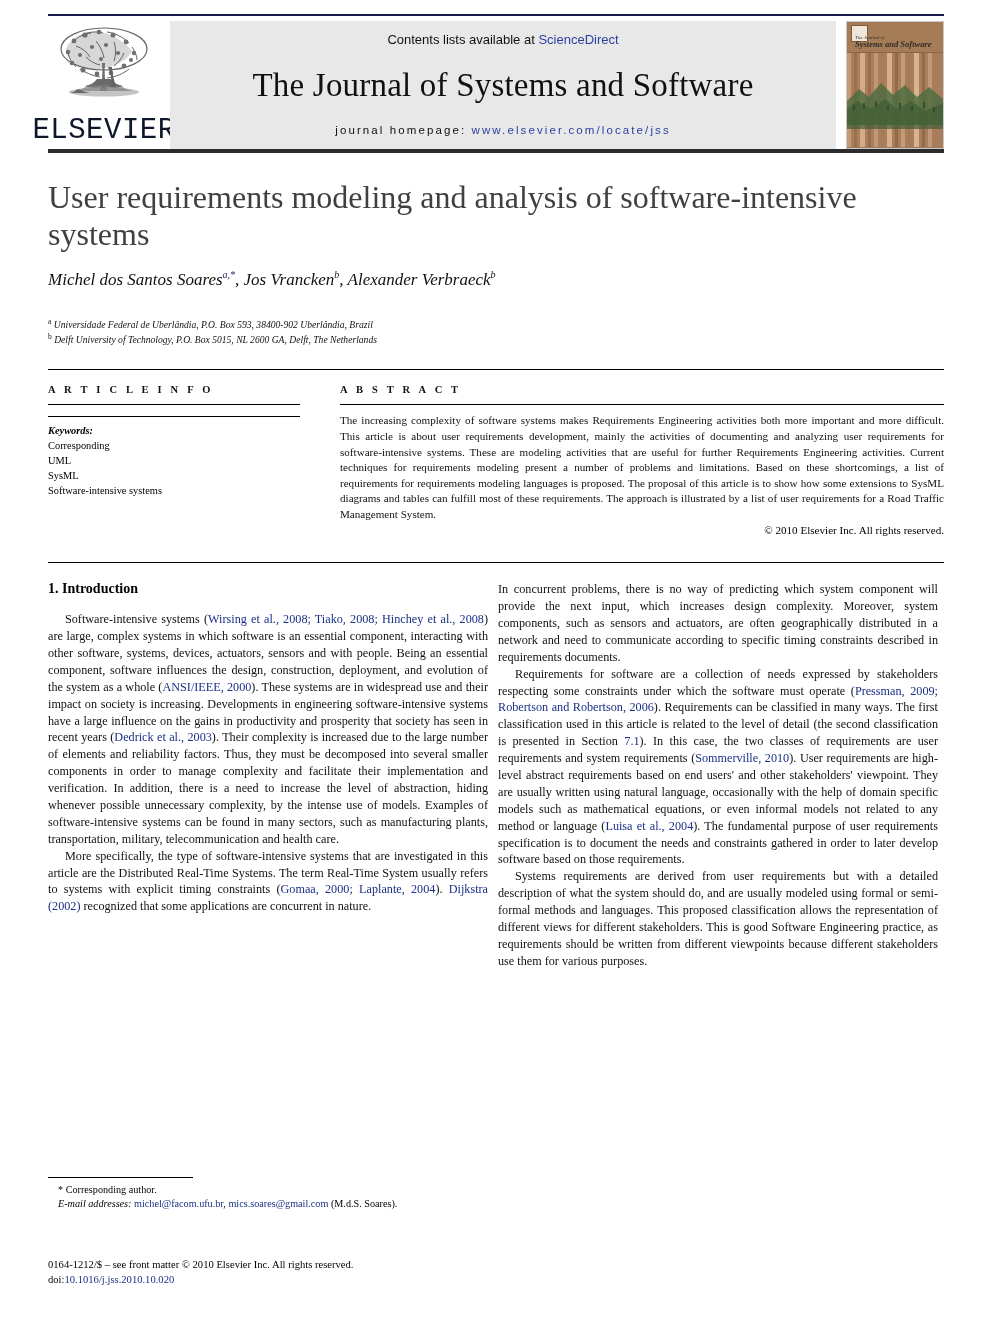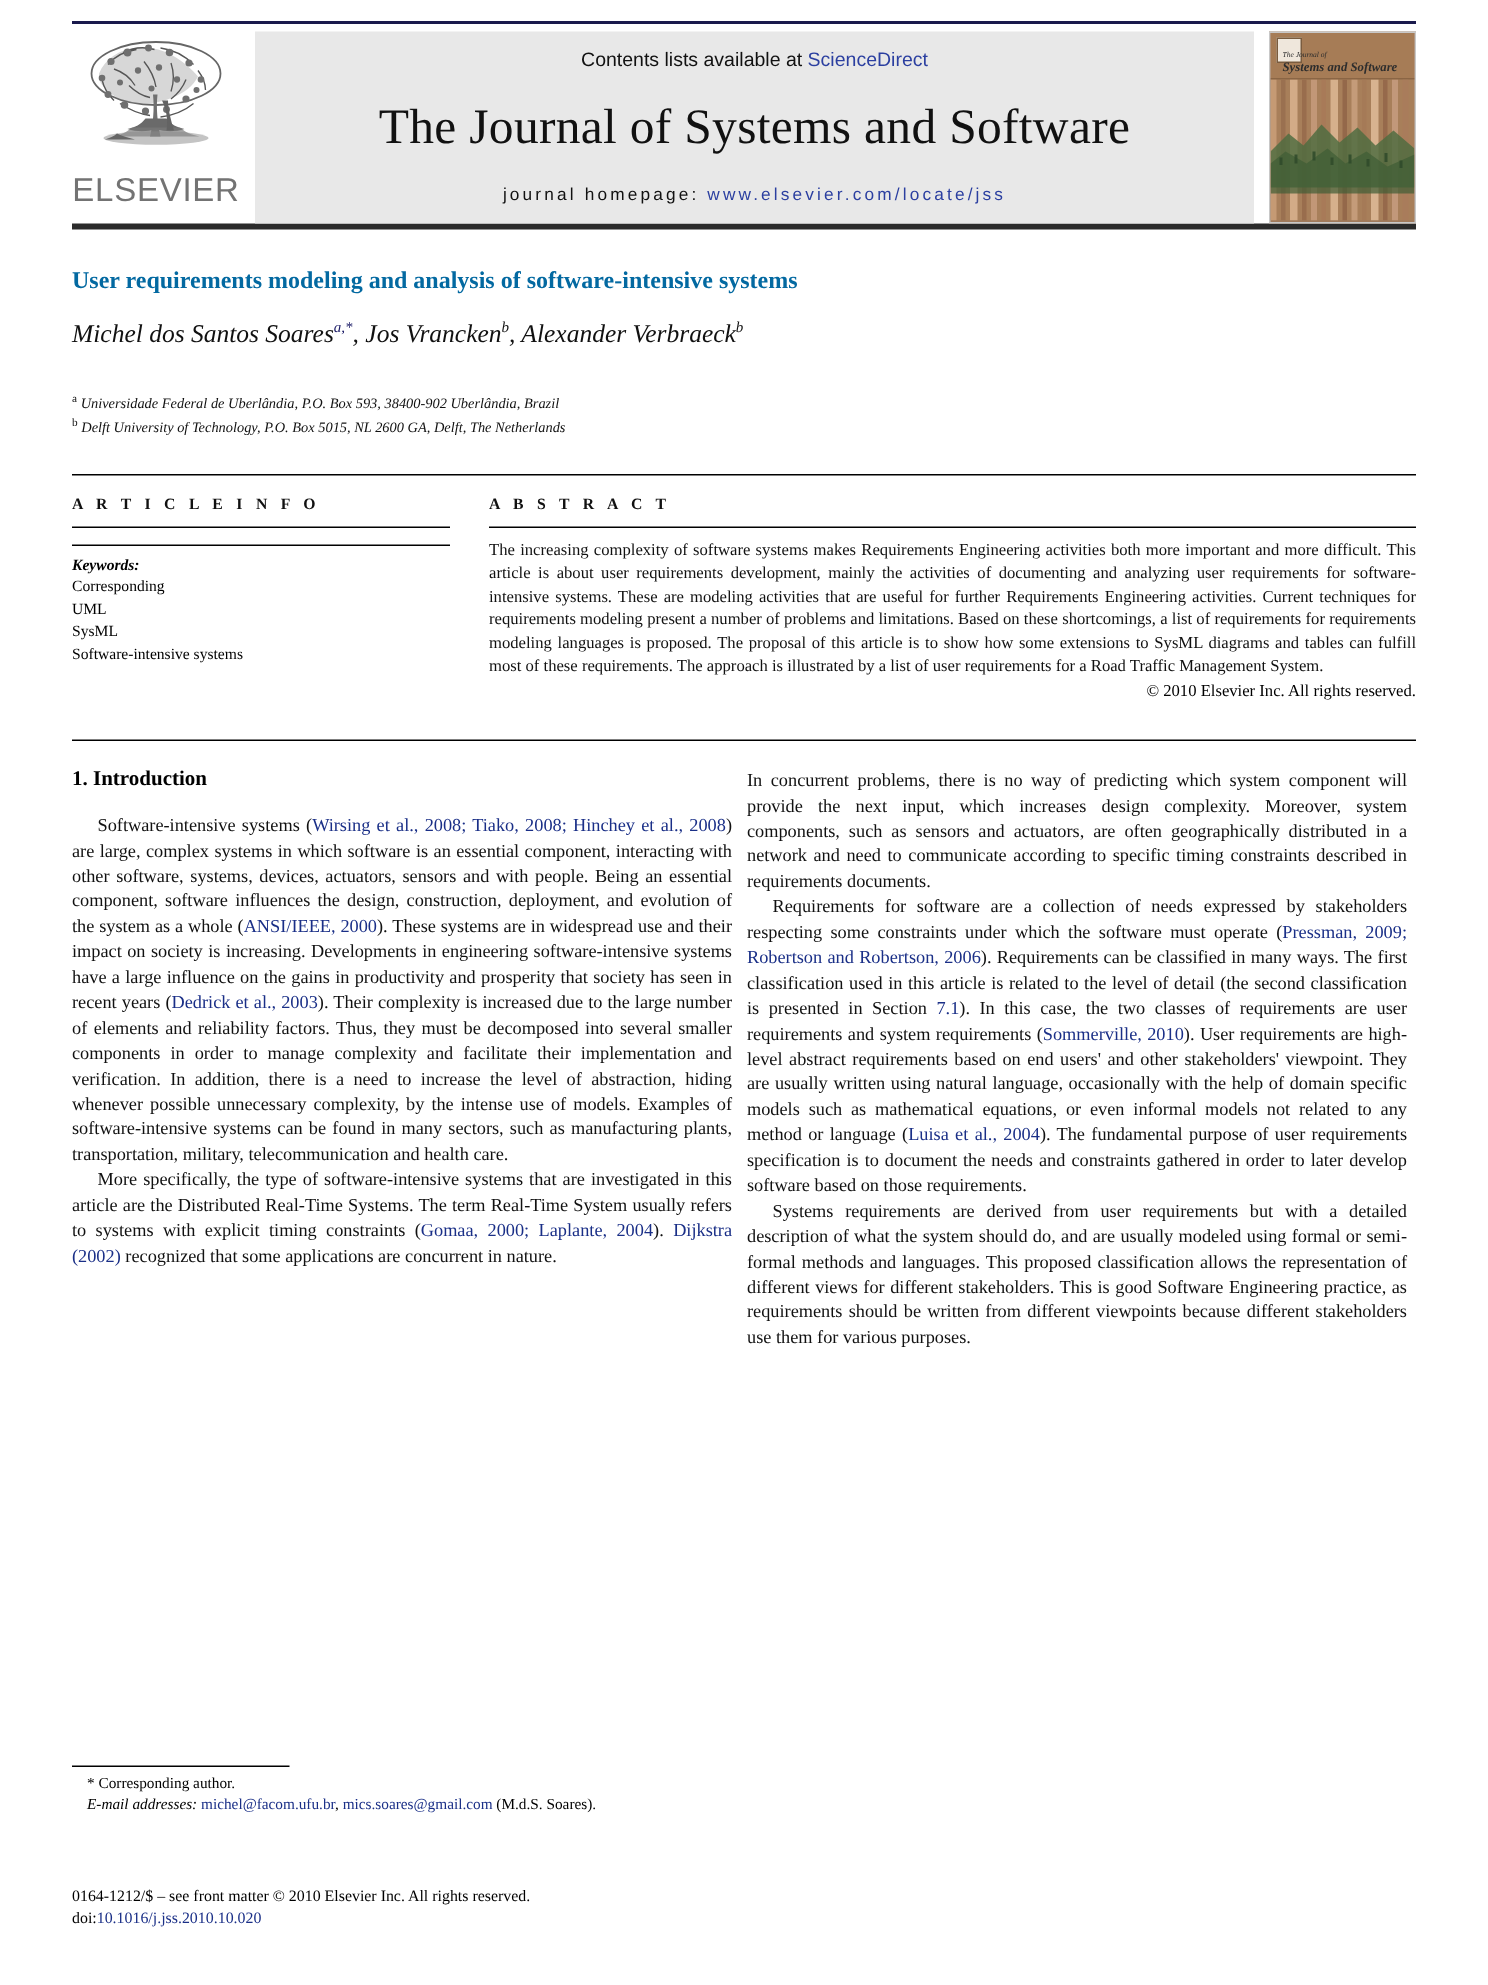--- a/index.html
+++ b/index.html
@@ -46,24 +46,24 @@
     width: 112px;
     flex: 0 0 112px;
     display: flex;
     flex-direction: column;
     align-items: center;
     justify-content: flex-start;
     padding-top: 2px;
   }
   .tree-svg { display:block; }
   .elsevier-word {
-    font-family: Liberation Sans, sans-serif;
-    font-size: 22px;
+    font-family: Liberation Mono, monospace;
+    font-size: 29px;
     letter-spacing: 0.5px;
-    color: #737373;
+    color: #0f172a;
     font-weight: normal;
     line-height: 1;
     margin-top: 1px;
   }
   .banner {
     flex: 1 1 auto;
     background: #e8e8e8;
     margin-left: 10px;
     margin-right: 10px;
     display: flex;
@@ -132,23 +132,23 @@
   .cover-body { position: absolute; top: 31px; left:0; right:0; bottom:0; }
   .masthead-bottom-rule {
     margin: 0 48px;
     border-bottom: 4px solid #2b2b2b;
   }
 
   
   .title-block { margin: 26px 48px 0 48px; }
   .art-title {
     font-family: "Liberation Serif", serif;
-    font-size: 16px;
-    font-weight: bold;
-    color: #0369a1;
+    font-size: 32px;
+    font-weight: normal;
+    color: #404040;
     line-height: 1.15;
     margin: 0 0 16px 0;
   }
   .authors {
     font-family: "Liberation Serif", serif;
     font-size: 17px;
     color: #111;
     margin-bottom: 28px;
     font-style: italic;
   }
@@ -162,21 +162,21 @@
     line-height: 1.45;
   }
   .affil sup { font-style: normal; font-size: 7.5px; }
 
   
   .info-abs {
     margin: 22px 48px 0 48px;
     border-top: 1px solid #000;
     padding-top: 14px;
     display: flex;
-    gap: 26px;
+    gap: 40px;
   }
   .col-info { width: 252px; flex: 0 0 252px; }
   .col-abs  { flex: 1 1 auto; }
   .sec-head {
     font-family: "Liberation Serif", serif;
     font-size: 10.5px;
     font-weight: bold;
     letter-spacing: 3.2px;
     color: #111;
     margin-bottom: 9px;

